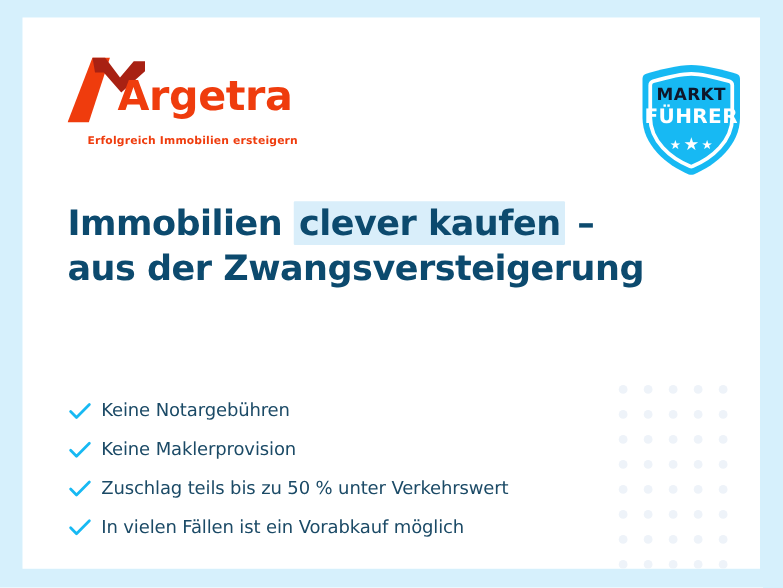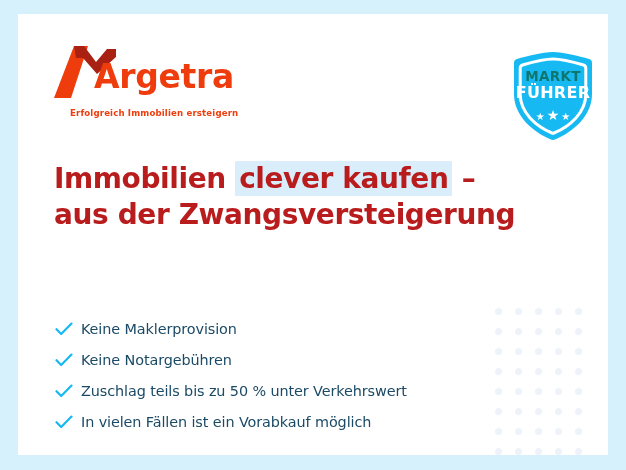--- a/index.html
+++ b/index.html
@@ -107,21 +107,21 @@
     align-items: center;
     justify-content: flex-start;
     padding-top: 19px;
     box-sizing: border-box;
     pointer-events: none;
   }
   .badge-line1 {
     font-family: "DejaVu Sans", sans-serif;
     font-size: 13.5px;
     font-weight: 700;
-    color: #0f766e;
+    color: #0f172a;
     letter-spacing: 0.3px;
     line-height: 1.05;
   }
   .badge-line2 {
     font-family: "DejaVu Sans", sans-serif;
     font-size: 16px;
     font-weight: 700;
     color: #ffffff;
     letter-spacing: 0.3px;
     line-height: 1.1;
@@ -139,21 +139,21 @@
 
   
   .headline {
     position: absolute;
     left: 36px;
     top: 128px;
     width: 500px;
     font-family: "DejaVu Sans", sans-serif;
     font-size: 28px;
     font-weight: 700;
-    color: #b91c1c;
+    color: #0c4a6e;
     line-height: 1.28;
     letter-spacing: -0.4px;
   }
   .headline .hl {
     background: #d9eefa;
     padding: 1px 4px;
     border-radius: 1px;
   }
 
   
@@ -283,36 +283,36 @@
   </h1>
 
 
   <ul class="checklist" style="list-style:none;margin:0;padding:0;">
     <li class="check-item">
       <span class="check-icon">
         <svg width="18" height="14" viewBox="0 0 18 14" xmlns="http://www.w3.org/2000/svg">
           <polyline points="1.5,7.2 6.2,12 16.5,1.6" fill="none" stroke="#17b9f3" stroke-width="2.2" stroke-linecap="round" stroke-linejoin="round"></polyline>
         </svg>
       </span>
+      <span class="check-label">Keine Notargebühren</span>
+    </li>
+    <li class="check-item">
+      <span class="check-icon">
+        <svg width="18" height="14" viewBox="0 0 18 14" xmlns="http://www.w3.org/2000/svg">
+          <polyline points="1.5,7.2 6.2,12 16.5,1.6" fill="none" stroke="#17b9f3" stroke-width="2.2" stroke-linecap="round" stroke-linejoin="round"></polyline>
+        </svg>
+      </span>
       <span class="check-label">Keine Maklerprovision</span>
     </li>
     <li class="check-item">
       <span class="check-icon">
         <svg width="18" height="14" viewBox="0 0 18 14" xmlns="http://www.w3.org/2000/svg">
           <polyline points="1.5,7.2 6.2,12 16.5,1.6" fill="none" stroke="#17b9f3" stroke-width="2.2" stroke-linecap="round" stroke-linejoin="round"></polyline>
         </svg>
       </span>
-      <span class="check-label">Keine Notargebühren</span>
-    </li>
-    <li class="check-item">
-      <span class="check-icon">
-        <svg width="18" height="14" viewBox="0 0 18 14" xmlns="http://www.w3.org/2000/svg">
-          <polyline points="1.5,7.2 6.2,12 16.5,1.6" fill="none" stroke="#17b9f3" stroke-width="2.2" stroke-linecap="round" stroke-linejoin="round"></polyline>
-        </svg>
-      </span>
       <span class="check-label">Zuschlag teils bis zu 50 % unter Verkehrswert</span>
     </li>
     <li class="check-item">
       <span class="check-icon">
         <svg width="18" height="14" viewBox="0 0 18 14" xmlns="http://www.w3.org/2000/svg">
           <polyline points="1.5,7.2 6.2,12 16.5,1.6" fill="none" stroke="#17b9f3" stroke-width="2.2" stroke-linecap="round" stroke-linejoin="round"></polyline>
         </svg>
       </span>
       <span class="check-label">In vielen Fällen ist ein Vorabkauf möglich</span>
     </li>

